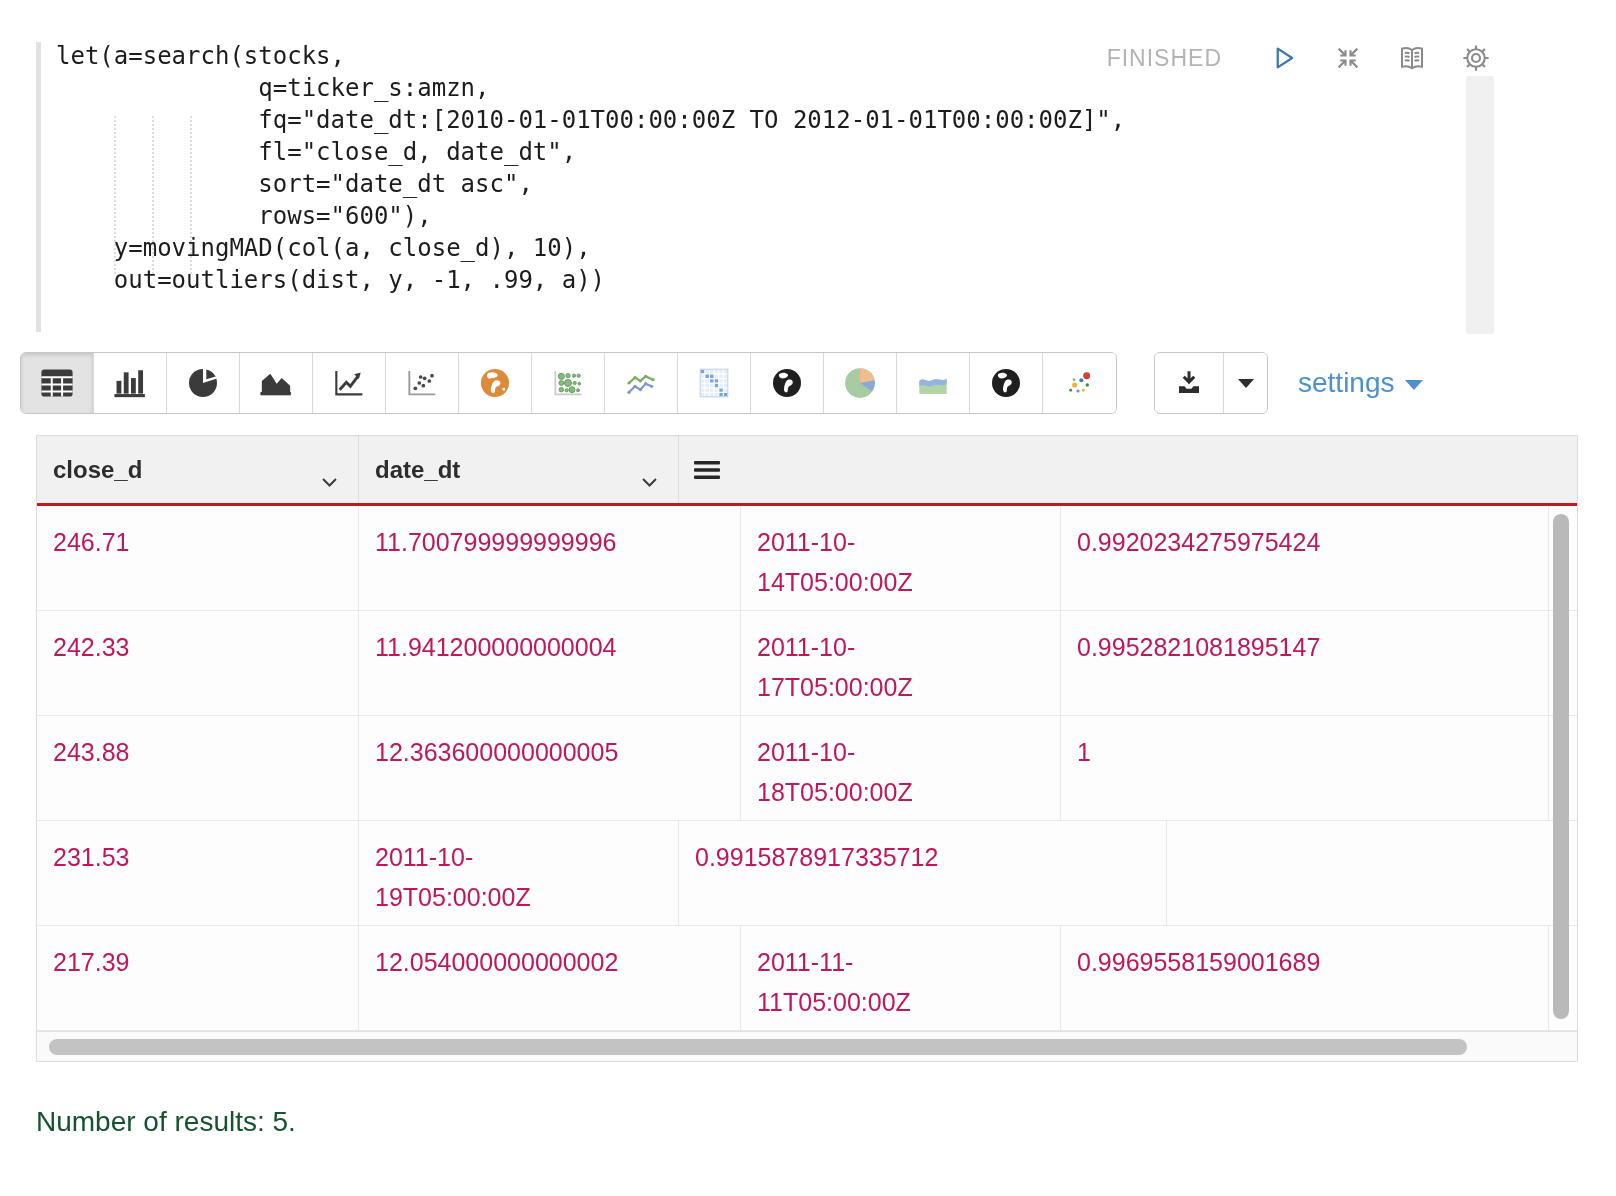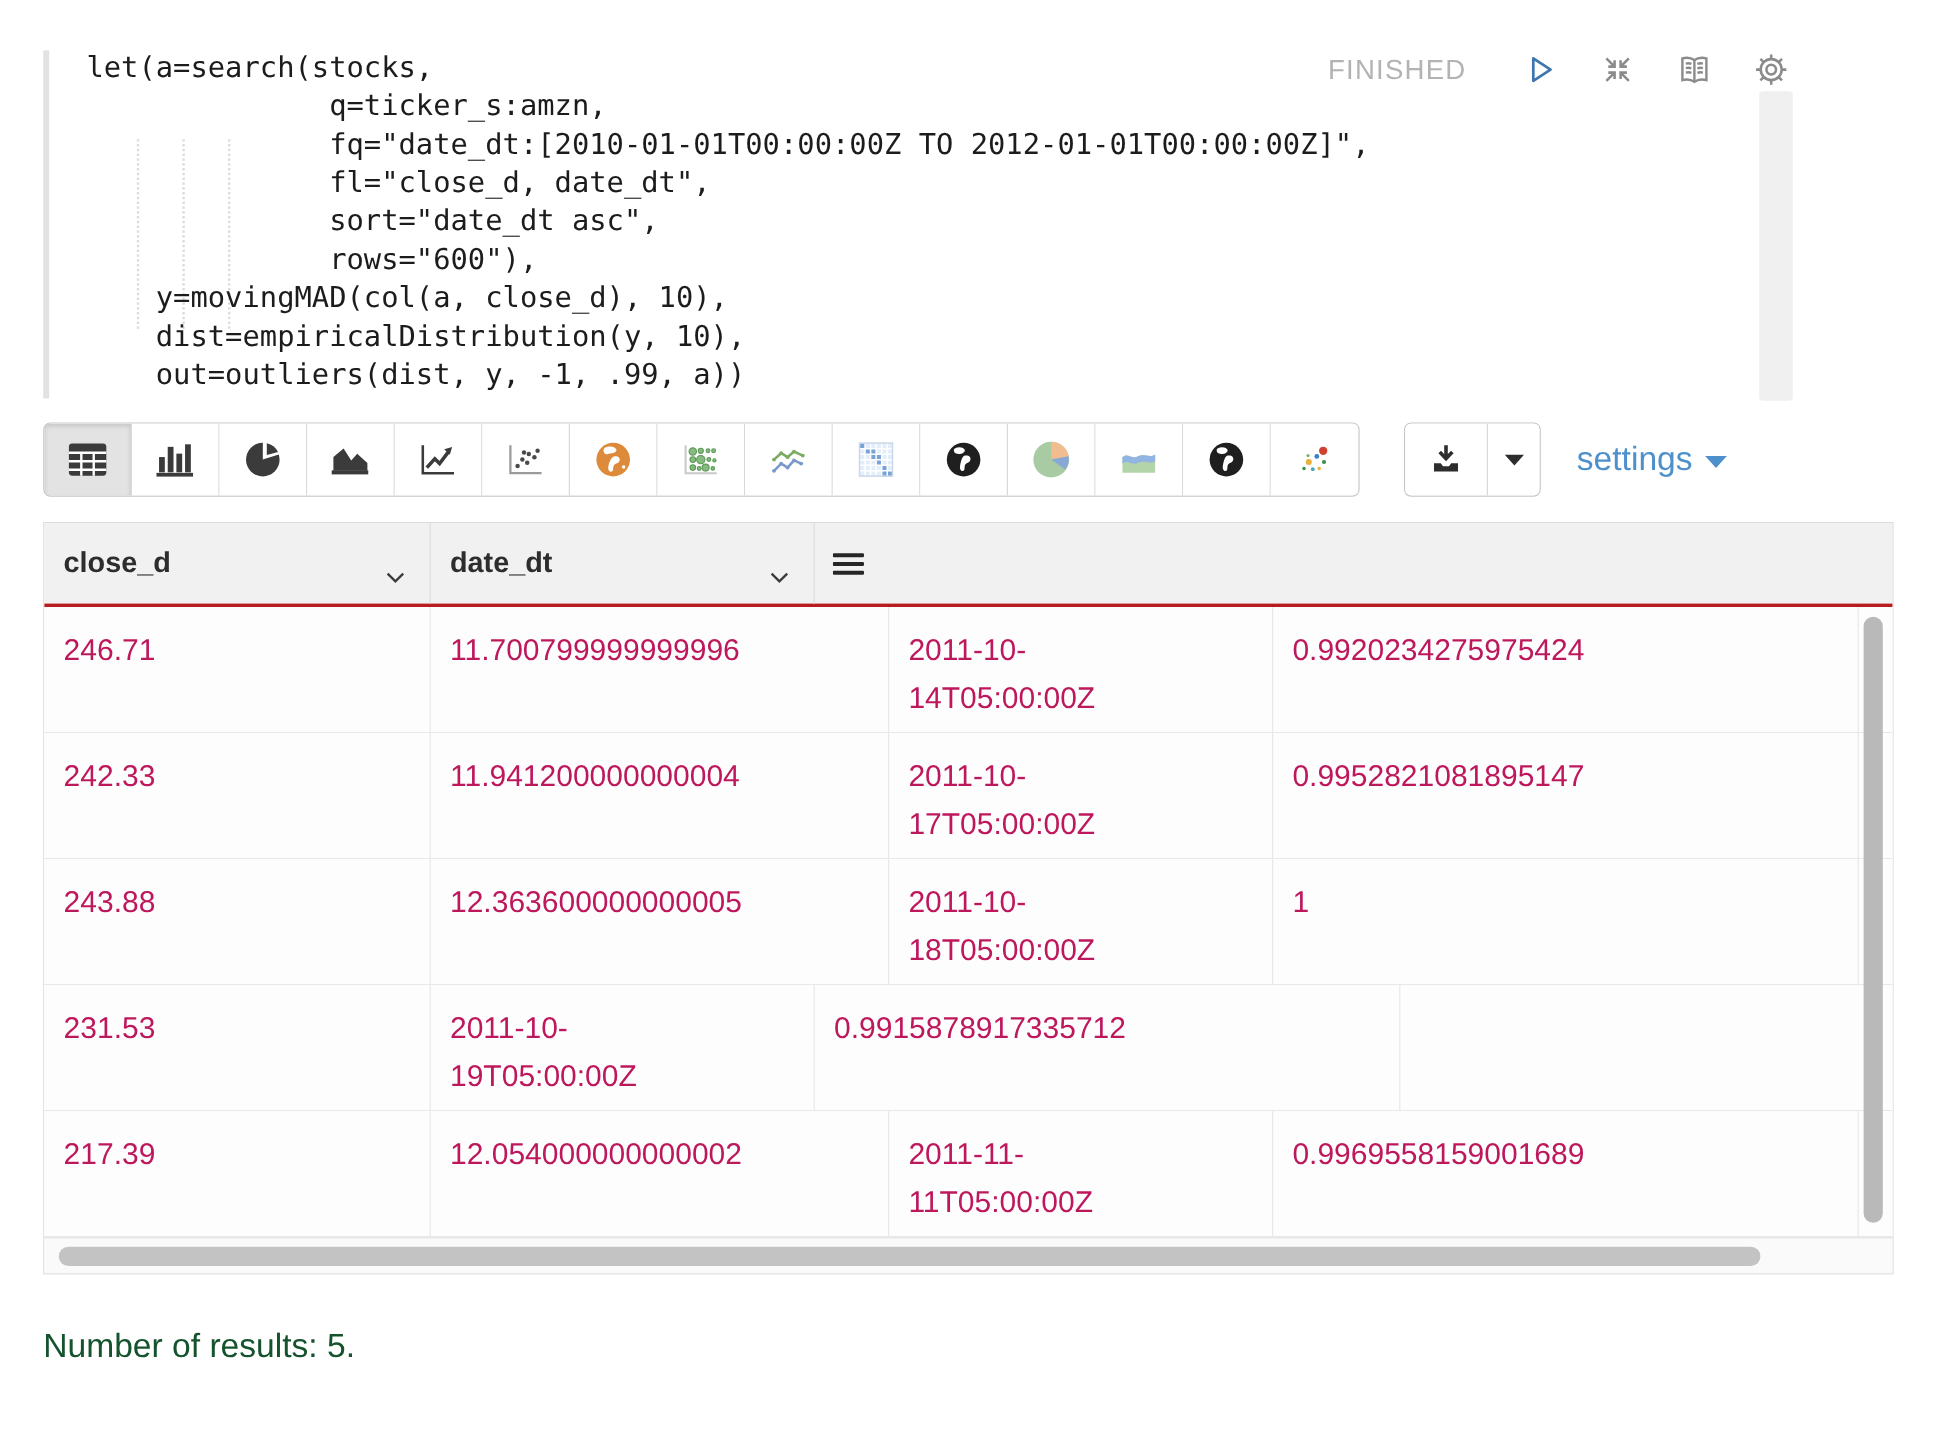--- a/index.html
+++ b/index.html
@@ -8,33 +8,33 @@
     position:relative; width:1616px; height:1196px; background:#fff;
     font-family:"Liberation Sans","DejaVu Sans",sans-serif; color:#333; overflow:hidden;
   }
 
   
   .code-area { position:absolute; left:36px; top:40px; width:1496px; height:296px; }
   .gutter-bar { position:absolute; left:0; top:2px; width:5px; height:290px; background:#e2e2e2; }
   .code { position:absolute; left:20px; top:0; }
   .code-line {
     white-space:pre; font-family:"DejaVu Sans Mono","Liberation Mono",monospace;
-    font-size:24px; line-height:32px; color:#1c1c1c;margin-left:16px;
+    font-size:24px; line-height:32px; color:#1c1c1c;
   }
   .indent-guide { position:absolute; top:76px; height:158px; width:0; border-left:2px dotted #dcdcdc; }
   .ig1 { left:78px; } .ig2 { left:116px; } .ig3 { left:154px; }
   .editor-scroll-strip { position:absolute; right:38px; top:36px; width:28px; height:258px; background:#f0f0f0; border-radius:3px; }
 
   
   .para-controls { position:absolute; top:2px; right:40px; display:flex; align-items:center; gap:32px; }
   .status { font-size:23px; color:#b3b3b3; letter-spacing:1px; margin-right:14px; }
   .pc-icon { width:32px; height:32px; display:flex; align-items:center; justify-content:center; cursor:pointer; }
 
   
-  .viz-toolbar { position:absolute; left:36px; top:352px; right:36px; display:flex; align-items:center; }
+  .viz-toolbar { position:absolute; left:20px; top:352px; right:36px; display:flex; align-items:center; }
   .btn-group { display:flex; border:1px solid #c6c6c6; border-radius:6px; overflow:hidden; background:#fff; }
   .viz-btn {
     width:73px; height:60px; background:#fff; border:none; border-right:1px solid #d9d9d9;
     display:flex; align-items:center; justify-content:center; cursor:pointer;
   }
   .viz-btn:last-child { border-right:none; }
   .viz-btn.selected { background:#e3e3e3; box-shadow:inset 0 2px 4px rgba(0,0,0,.14); }
   .dl-group { margin-left:37px; }
   .dl-btn { width:68px; height:60px; background:#fff; border:none; display:flex; align-items:center; justify-content:center; cursor:pointer; }
   .dl-caret-btn { width:44px; height:60px; background:#fff; border:none; border-left:1px solid #d9d9d9; display:flex; align-items:center; justify-content:center; cursor:pointer; }
@@ -74,21 +74,20 @@
     <div class="indent-guide ig2"></div>
     <div class="indent-guide ig3"></div>
     <div class="code">
       <div class="code-line">let(a=search(stocks,</div>
       <div class="code-line">              q=ticker_s:amzn,</div>
       <div class="code-line">              fq="date_dt:[2010-01-01T00:00:00Z TO 2012-01-01T00:00:00Z]",</div>
       <div class="code-line">              fl="close_d, date_dt",</div>
       <div class="code-line">              sort="date_dt asc",</div>
       <div class="code-line">              rows="600"),</div>
       <div class="code-line">    y=movingMAD(col(a, close_d), 10),</div>
-      <div class="code-line">    dist=empiricalDistribution(y, 10),</div>
       <div class="code-line">    out=outliers(dist, y, -1, .99, a))</div>
     </div>
     <div class="editor-scroll-strip"></div>
 
     <div class="para-controls">
       <span class="status">FINISHED</span>
       <span class="pc-icon">
         <svg width="30" height="30" viewBox="0 0 24 24">
             <path d="M7 4.5 L18.5 12 L7 19.5 Z" fill="none" stroke="#3f76ad" stroke-width="1.8" stroke-linejoin="round"></path>
           </svg>

